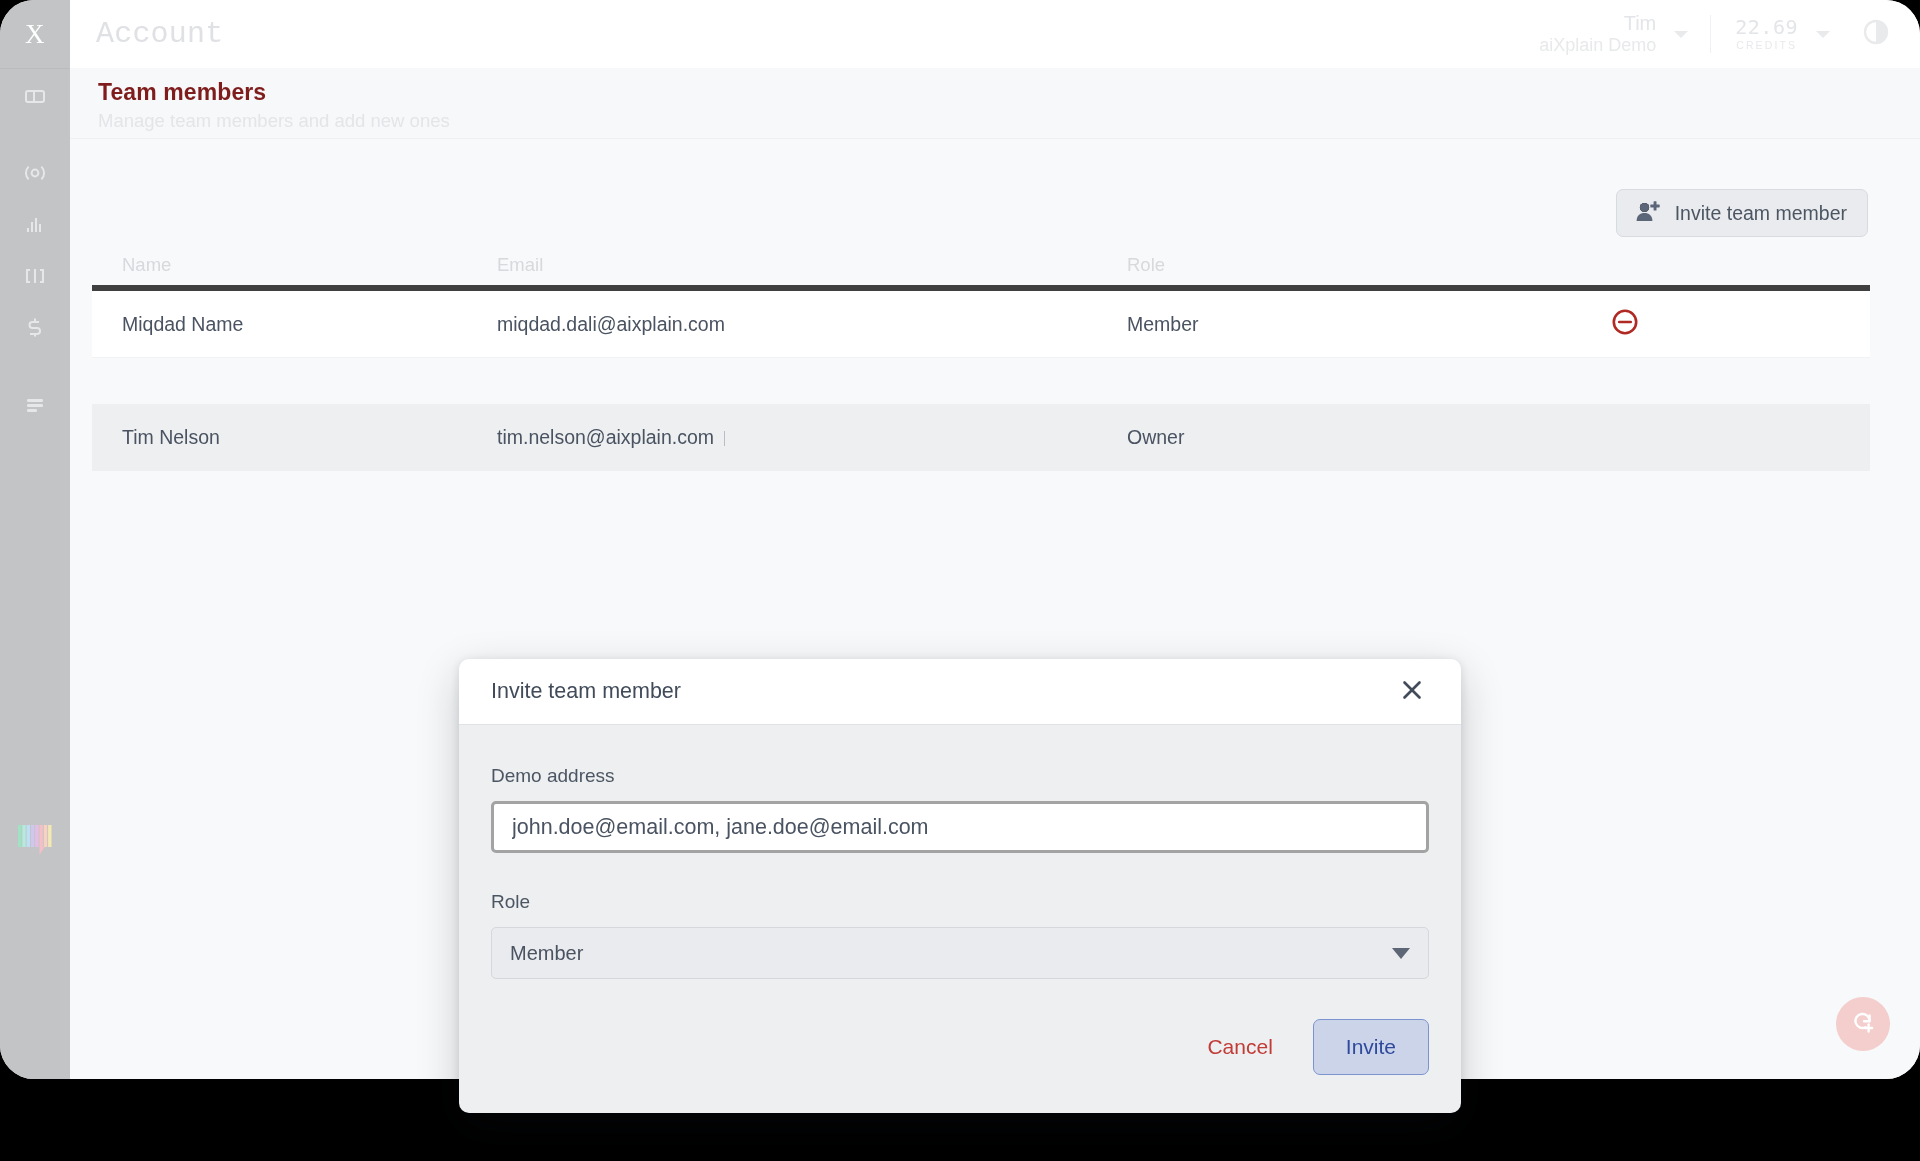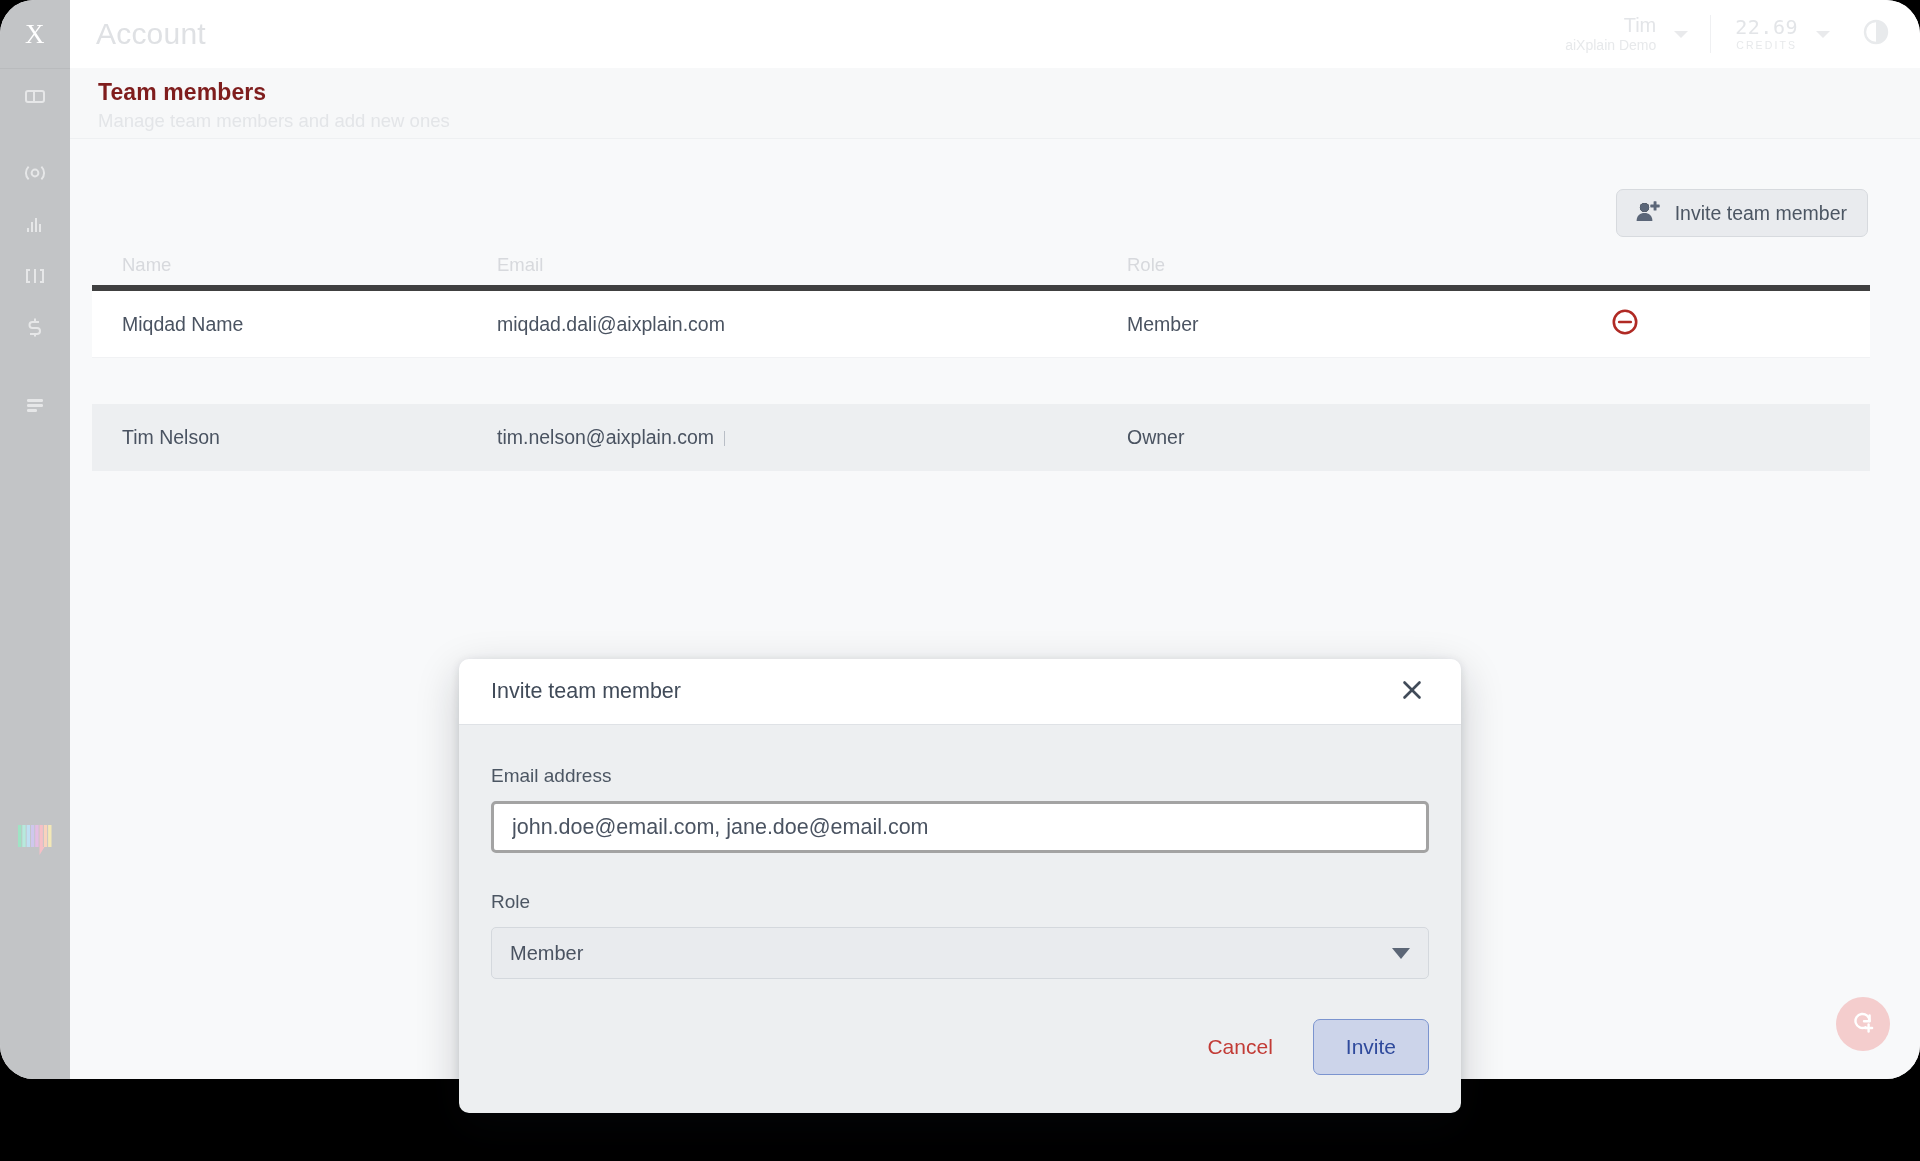--- a/index.html
+++ b/index.html
@@ -69,35 +69,36 @@
     width: 1850px; height: 68px;
     background: #ffffff;
     display: flex; align-items: center;
   }
   #page-title {
     margin-left: 26px;
     font-size: 30px;
     color: #dfe1e4;
     font-weight: 400;
     letter-spacing: .2px;
+    font-family: Liberation Mono, monospace;
   }
   #topbar-right {
     margin-left: auto;
     display: flex; align-items: center;
     height: 68px;
     padding-right: 22px;
   }
   .acct-block {
     display: flex; align-items: center;
     padding: 0 16px 0 4px;
     cursor: pointer;
   }
   .acct-text { text-align: right; line-height: 1.15; }
   .acct-name { font-size: 20px; color: #e3e5e8; }
-  .acct-org  { font-size: 14px; color: #e7e9eb; }
+  .acct-org  { font-size: 18px; color: #e7e9eb; }
   .caret-sm {
     width: 0; height: 0; margin-left: 18px;
     border-left: 7px solid transparent;
     border-right: 7px solid transparent;
     border-top: 7px solid #e9eaec;
   }
   .vdiv {
     width: 1px; height: 38px; background: #eff0f2; margin: 0 6px;
   }
   .credit-block {
@@ -492,21 +493,21 @@
       <span>
         <svg width="24" height="24" viewBox="0 0 24 24">
           <line x1="4.5" y1="4.5" x2="19.5" y2="19.5" stroke="#414b59" stroke-width="2.6" stroke-linecap="round"></line>
           <line x1="19.5" y1="4.5" x2="4.5" y2="19.5" stroke="#414b59" stroke-width="2.6" stroke-linecap="round"></line>
         </svg>
       </span>
     </div>
   </div>
 
   <div id="modal-body">
-    <div class="field-label">Email address</div>
+    <div class="field-label">Demo address</div>
     <input id="email-input" type="text" placeholder="john.doe@email.com, jane.doe@email.com" style="">
 
     <div class="field-gap"></div>
 
     <div class="field-label">Role</div>
     <div id="role-select">
       <span id="role-value">Member</span>
       <span id="role-caret"></span>
     </div>
   </div>

